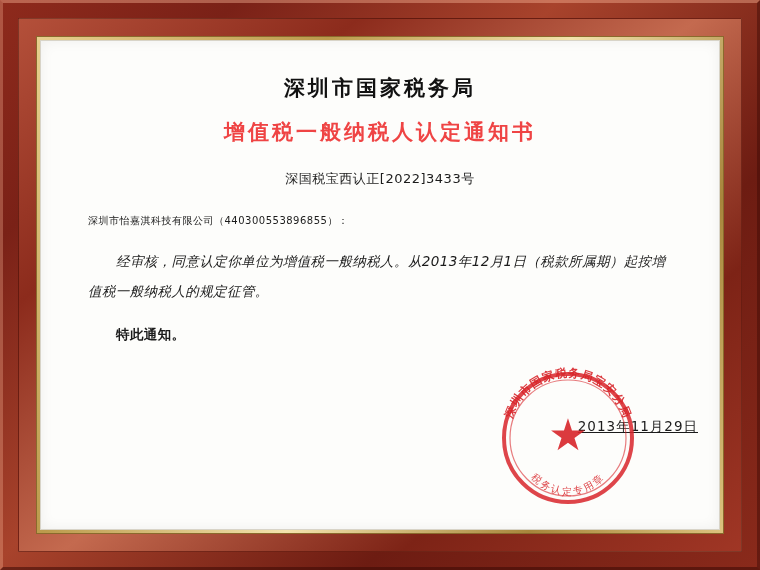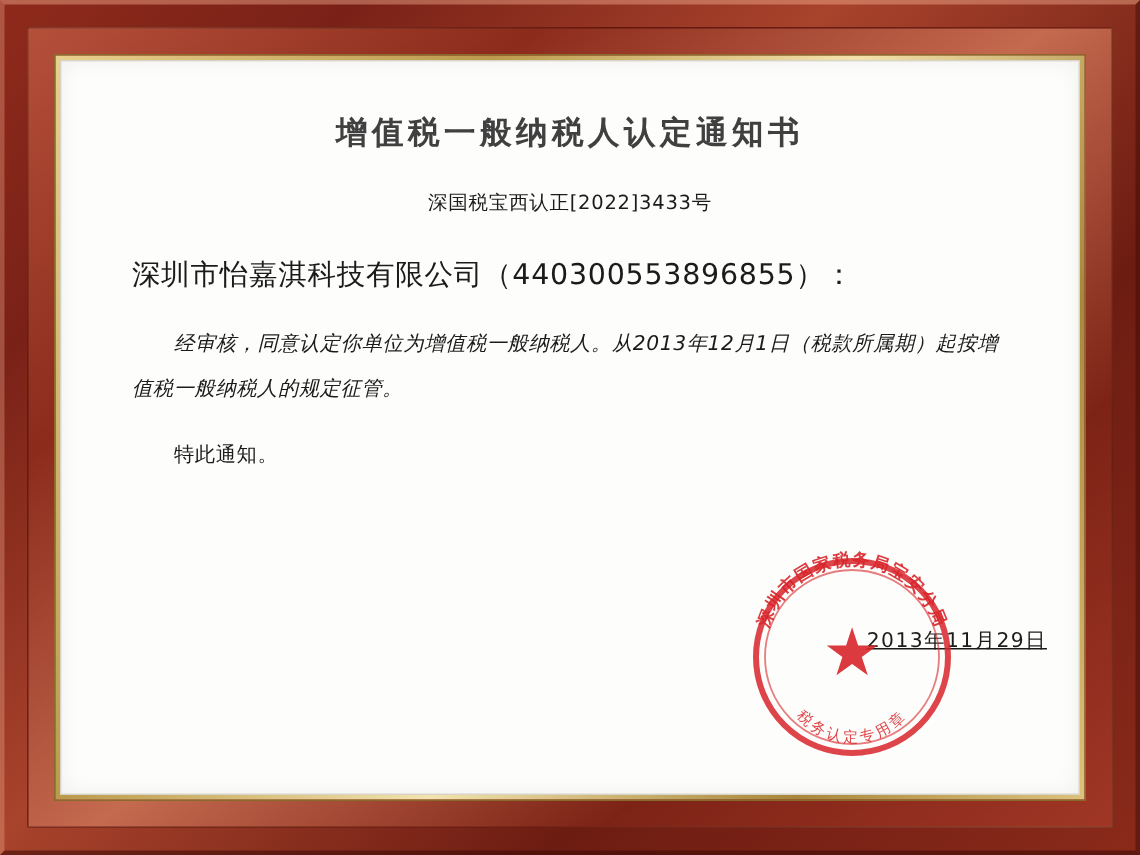--- a/index.html
+++ b/index.html
@@ -76,47 +76,48 @@
     letter-spacing: 3px;
     margin-top: 16px;
     color: #111;
   }
   .title-line2 {
     text-align: center;
     font-size: 21px;
     font-weight: bold;
     letter-spacing: 3px;
     margin-top: 16px;
-    color: #404040;
+    color: #ef4444;
   }
   .doc-number {
     text-align: center;
     font-size: 13px;
     margin-top: 24px;
     letter-spacing: 0.5px;
     color: #1b1b1b;
   }
   .addressee {
-    font-size: 19px;
+    font-size: 10px;
     margin-top: 26px;
     letter-spacing: 0.5px;
   }
   .body-para {
     font-size: 13.5px;
     line-height: 30px;
     margin-top: 18px;
     text-indent: 28px;
     letter-spacing: 0.4px;
     font-style: italic;
   }
   .closing {
     font-size: 13.5px;
     margin-top: 20px;
     text-indent: 28px;
     letter-spacing: 0.4px;
+    font-weight: bold;
   }
 
   
   .date-line {
     position: absolute;
     right: 62px;
     top: 418px;
     font-size: 13.5px;
     letter-spacing: 1px;
     color: #1b1b1b;
@@ -152,20 +153,21 @@
 
 <div class="frame-outer">
   <div class="frame-bevel-top"></div>
 </div>
 <div class="frame-inner-wood"></div>
 <div class="frame-gold"></div>
 <div class="mat"></div>
 
 <div class="doc">
 
+  <div class="title-line1">深圳市国家税务局</div>
 
   <div class="title-line2">增值税一般纳税人认定通知书</div>
 
   <div class="doc-number">深国税宝西认正[2022]3433号</div>
 
   <div class="addressee">深圳市怡嘉淇科技有限公司（440300553896855）：</div>
 
   <div class="body-para">经审核，同意认定你单位为增值税一般纳税人。从2013年12月1日（税款所属期）起按增值税一般纳税人的规定征管。</div>
 
   <div class="closing">特此通知。</div>

